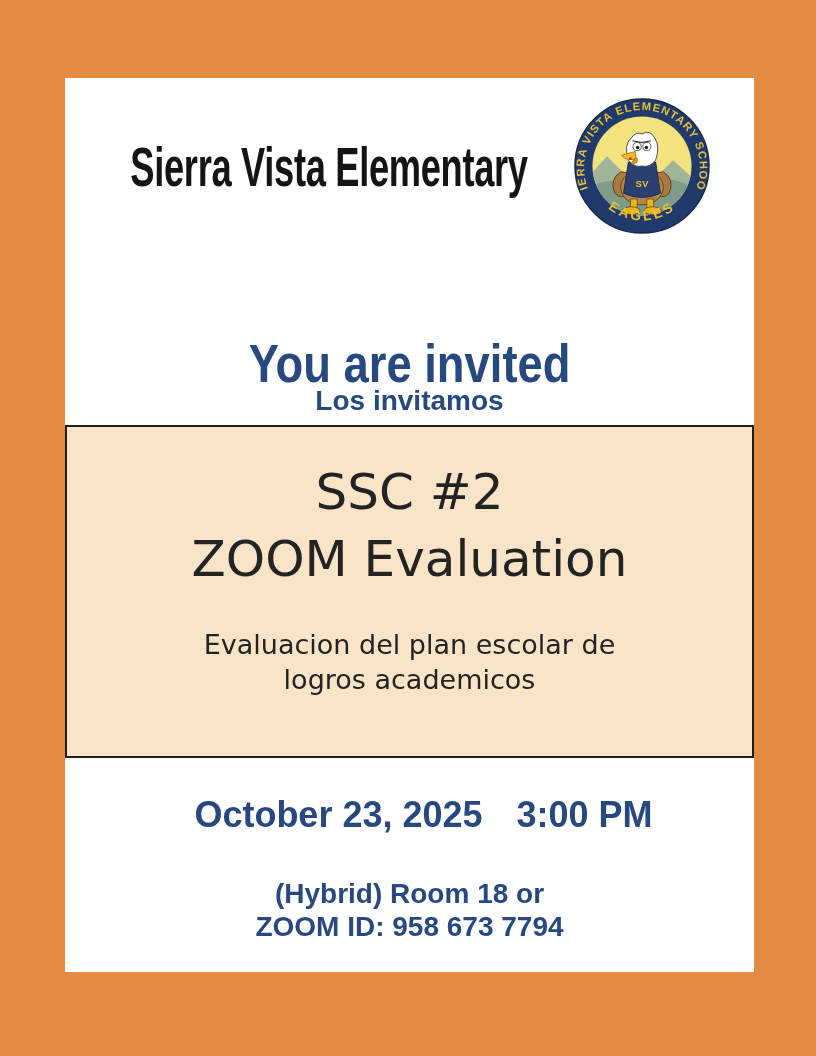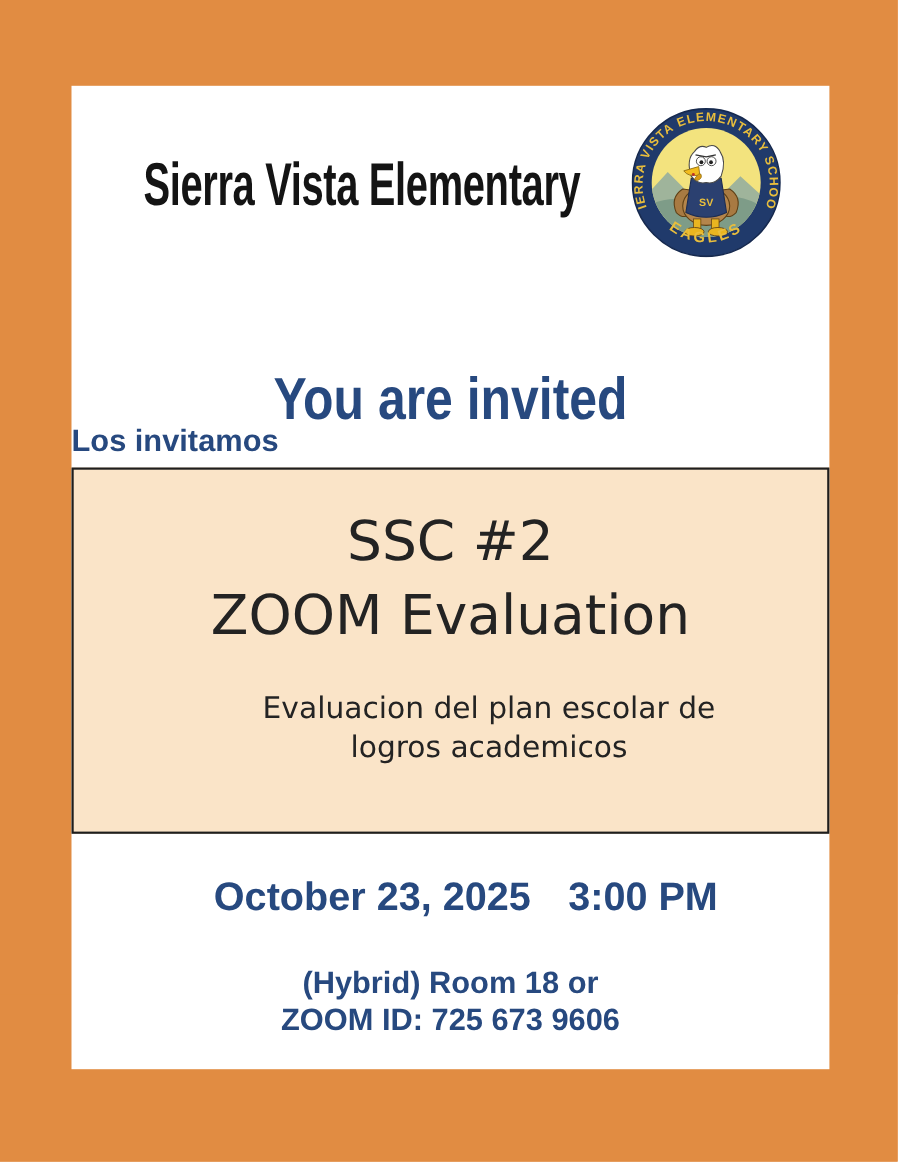--- a/index.html
+++ b/index.html
@@ -68,21 +68,21 @@
     color: #27497F;
     white-space: nowrap;
     transform: scaleX(0.84);
     transform-origin: center;
   }
   .invited-es {
     position: absolute;
     left: 0;
     top: 309px;
     width: 689px;
-    text-align: left;
+    text-align: center;
     font-size: 28px;
     line-height: 28px;
     font-weight: 700;
     color: #27497F;
   }
   
   .event-box {
     position: absolute;
     left: 0;
     top: 347px;
@@ -108,21 +108,20 @@
     position: absolute;
     left: 0;
     top: 549px;
     width: 689px;
     text-align: center;
     font-family: "DejaVu Sans", sans-serif;
     font-size: 27px;
     line-height: 35px;
     font-weight: 400;
     color: #232323;
-    padding-left: 35px;
   }
   
   .date-row {
     position: absolute;
     left: 14px;
     top: 719px;
     width: 689px;
     text-align: center;
     font-size: 36px;
     line-height: 36px;
@@ -225,17 +224,17 @@
     <div class="event-desc">
       <div>Evaluacion del plan escolar de</div>
       <div>logros academicos</div>
     </div>
 
     <div class="date-row">
       <span>October 23, 2025</span><span class="time">3:00 PM</span>
     </div>
     <div class="location">
       <div>(Hybrid) Room 18 or</div>
-      <div>ZOOM ID: 725 673 9606</div>
+      <div>ZOOM ID: 958 673 7794</div>
     </div>
 
   </div>
 </div>
 
 </body></html>

